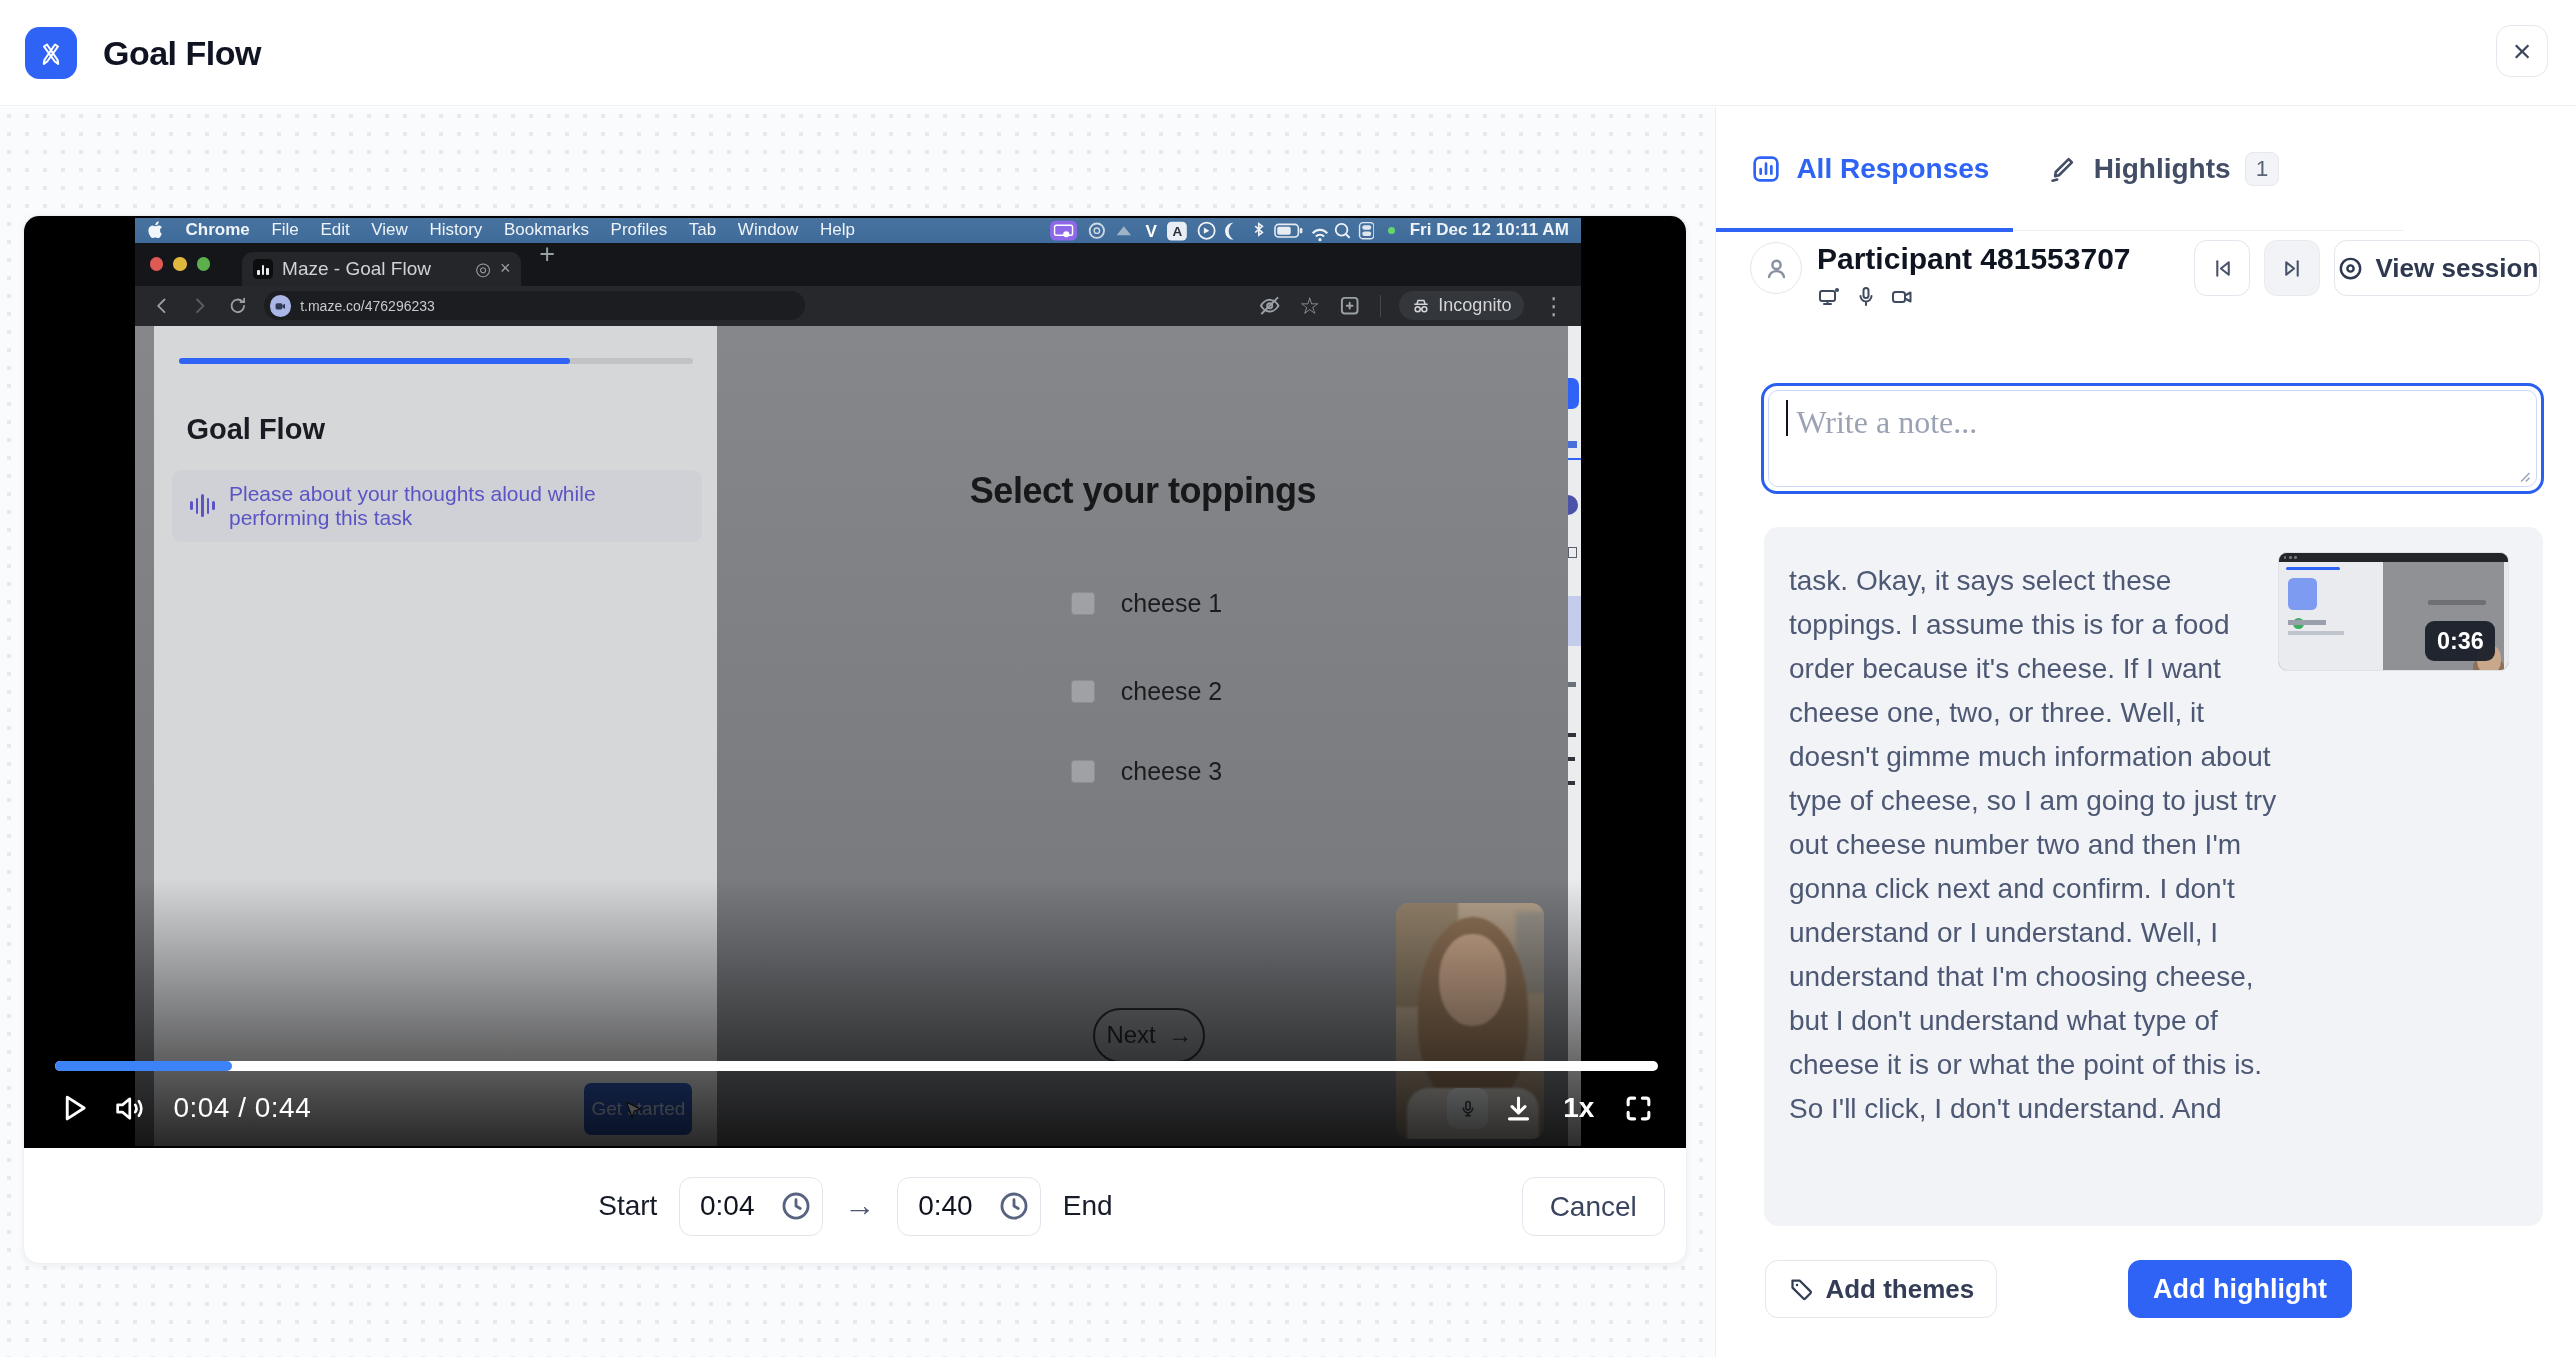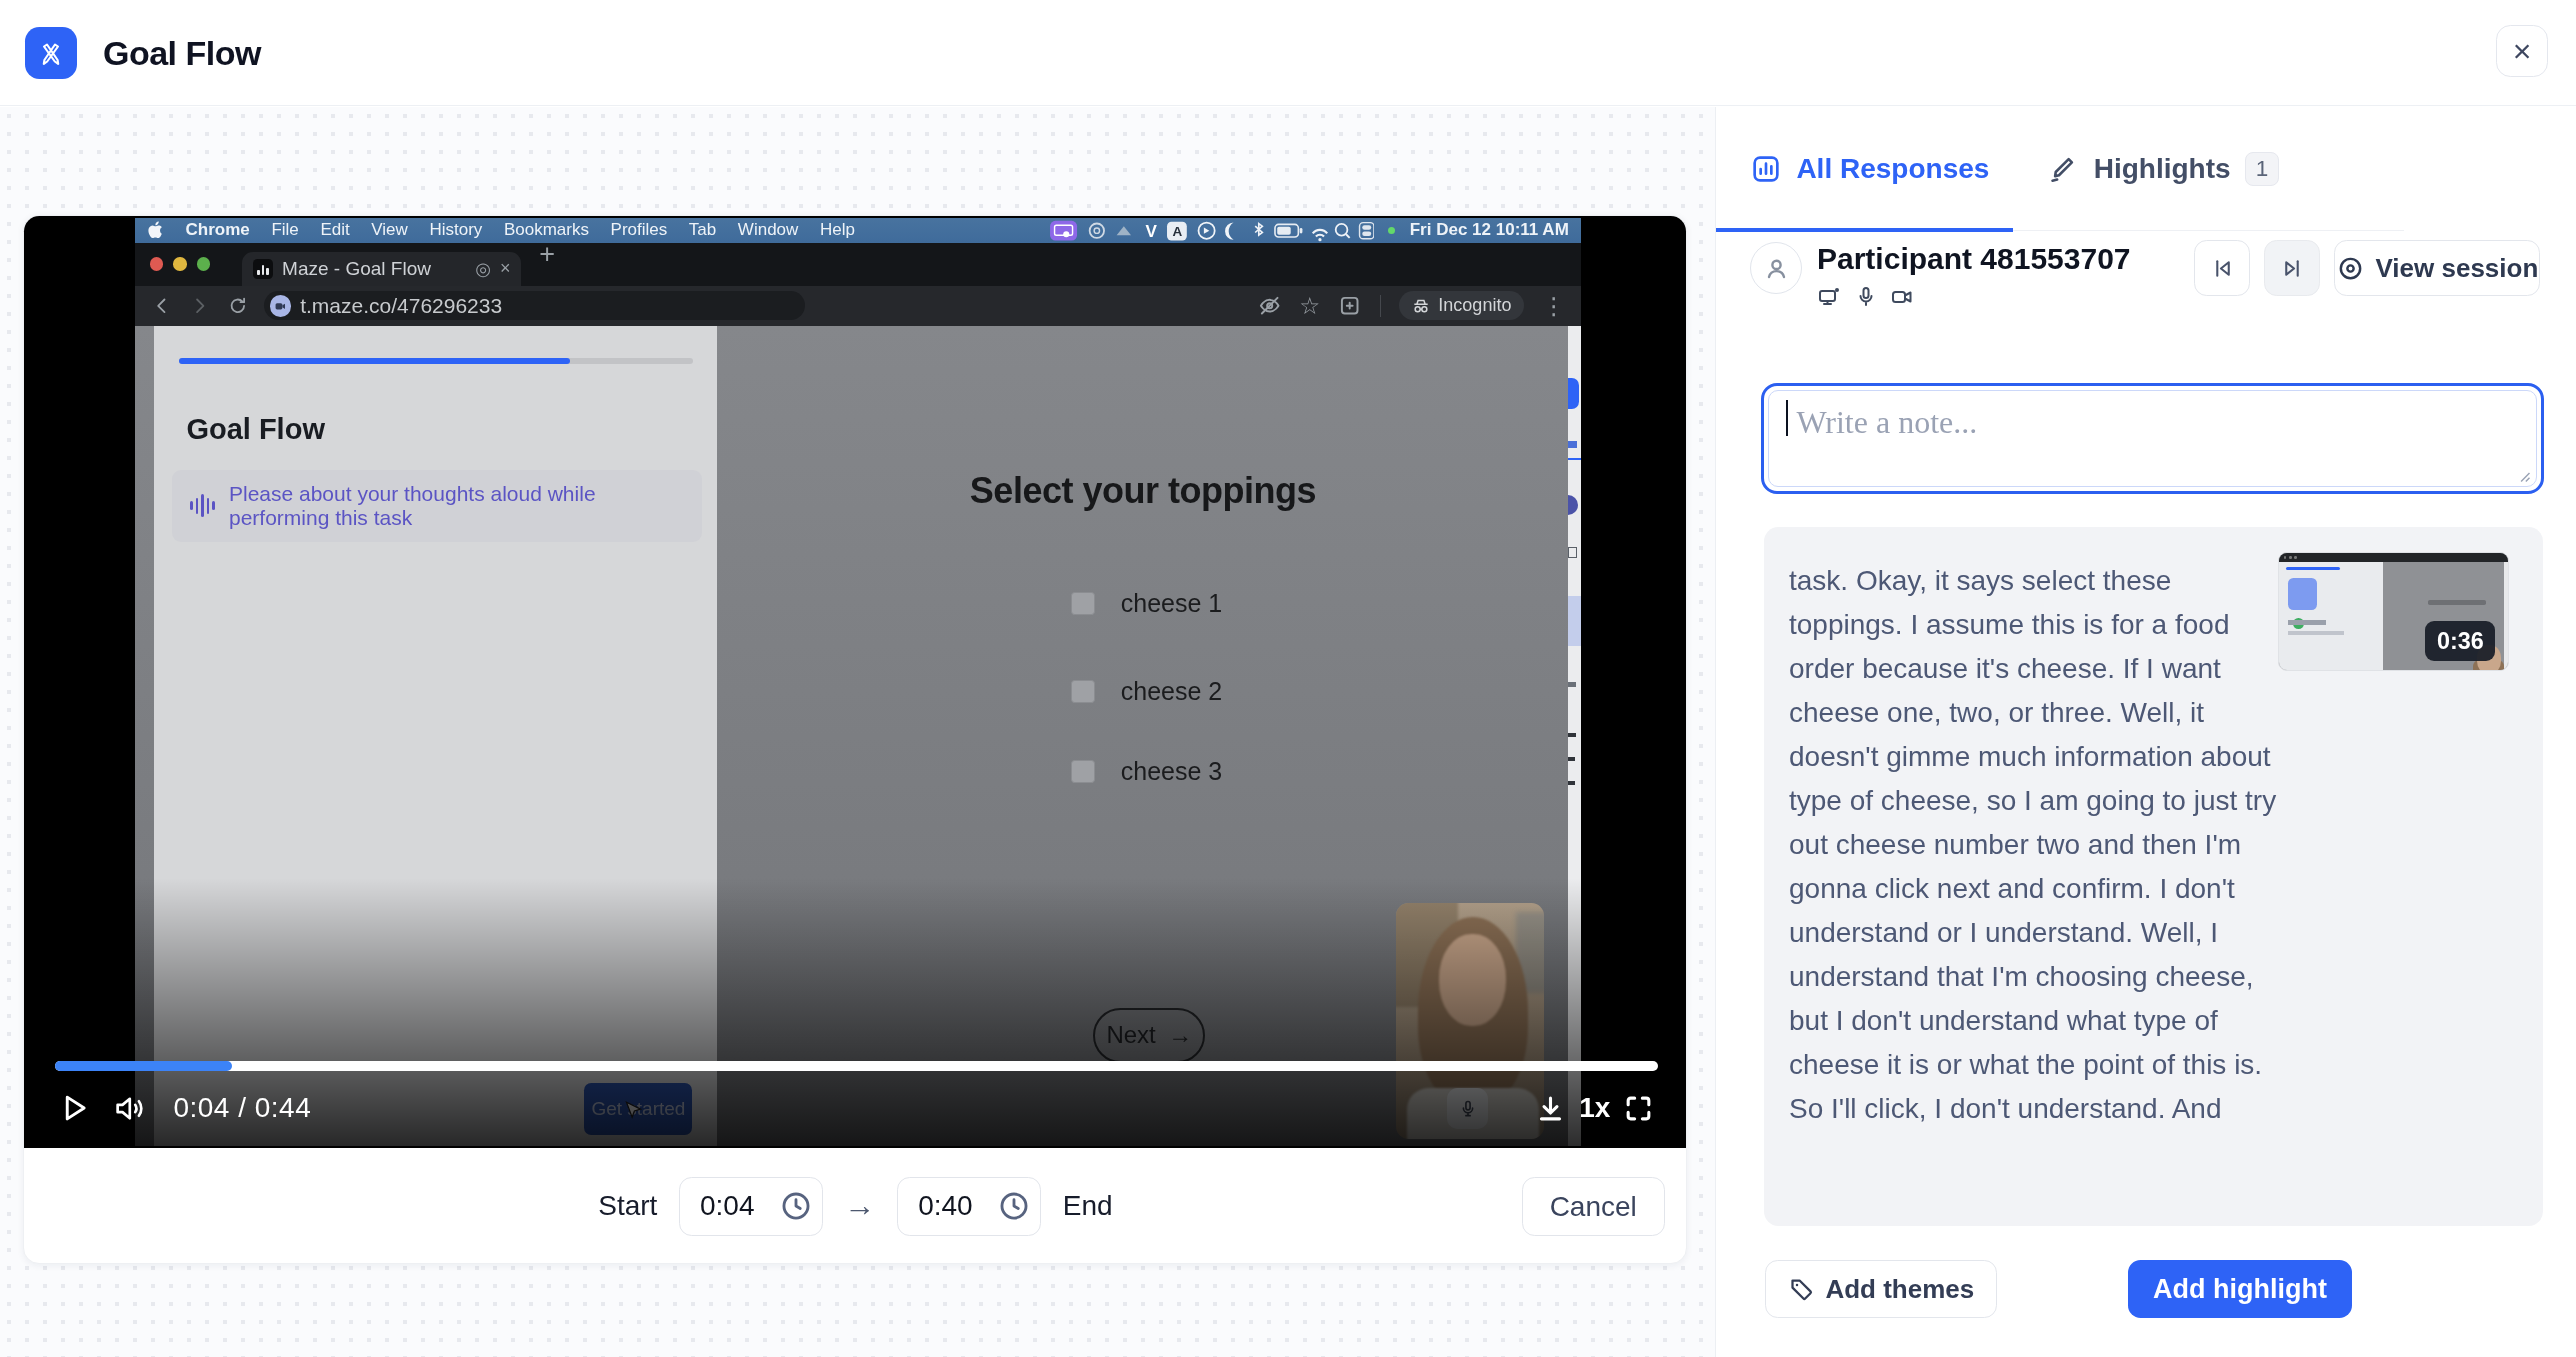--- a/index.html
+++ b/index.html
@@ -34,21 +34,21 @@
   .tab { height:34px; width:279px; margin-left:32px; background:#24262a; border-radius:10.8px 10.8px 0 0; display:flex; align-items:center; padding:0 10.8px; gap:9px; color:#cfd2d6; font-size:19px; }
   .tab-fav { width:20px; height:20px; background:#0c0d0f; border-radius:4.5px; display:flex; align-items:flex-end; justify-content:center; gap:1.8px; padding-bottom:3.6px; }
   .tab-fav i { display:block; width:2.7px; background:#e8eaed; border-radius:0.9px; }
   .tab-title { flex:1; white-space:nowrap; overflow:hidden; }
   .tab-x, .tab-rec { color:#9aa0a6; font-size:18px; }
   .newtab { color:#9aa0a6; font-size:27px; margin:0 0 16px 18px; }
 
   .addrbar { height:40px; background:#26282c; display:flex; align-items:center; padding:0 16px; gap:16px; color:#9aa0a6; }
   .urlpill { height:29px; width:541px; background:#1b1d20; border-radius:14.4px; display:flex; align-items:center; padding:0 5.4px; gap:9px; }
   .url-fav { width:21.6px; height:21.6px; border-radius:50%; background:#a9b6e6; display:flex; align-items:center; justify-content:center; color:#303a55; }
-  .url-text { font-size:21px; color:#c7cacd; }
+  .url-text { font-size:14px; color:#c7cacd; }
   .addr-right { margin-left:auto; display:flex; align-items:center; gap:18px; }
   .incog { height:29px; background:#33363b; border-radius:14.4px; display:flex; align-items:center; gap:7.2px; padding:0 12.6px; color:#d3d5d8; font-size:18px; }
   .divider-v { width:0.9px; height:21.6px; background:#45484d; }
 
   .page { position:absolute; top:108px; left:0; right:0; bottom:0; background:linear-gradient(#85878b,#737579); }
   .mission-panel { position:absolute; left:19px; top:0; width:563px; bottom:0; background:#d6d7d9; }
   .mp-track { position:absolute; left:25px; top:32px; width:514px; height:6.3px; background:#c2c3c6; border-radius:3.6px; }
   .mp-fill { position:absolute; left:0; top:0; height:6.3px; width:76%; background:#2e63f6; border-radius:3.6px; }
   .mp-title { position:absolute; left:32px; top:87px; font-size:29px; font-weight:bold; color:#191c22; }
   .mp-prompt { position:absolute; left:18px; top:144px; width:530px; height:72px; background:#d0d1d6; border-radius:9px; display:flex; align-items:center; padding:0 18px; gap:14.4px; color:#5b54c4; font-size:21px; }
@@ -73,21 +73,21 @@
   .wc-hair { position:absolute; left:21.6px; top:14.4px; width:110px; height:189px; background:#8d7156; border-radius:50% 50% 42% 42%; filter:blur(0.9px); }
   .wc-face { position:absolute; left:43px; top:31px; width:67px; height:92px; background:#cba88c; border-radius:48%; filter:blur(0.9px); }
   .wc-shirt { position:absolute; left:10.8px; bottom:-7.2px; width:132px; height:58px; background:#d9d6cf; border-radius:21.6px 21.6px 0 0; filter:blur(0.9px); }
   .wc-mic { position:absolute; left:51px; top:185px; width:41px; height:41px; background:#eceef0; border-radius:10.8px; display:flex; align-items:center; justify-content:center; color:#434b59; }
 
   .video-grad { position:absolute; left:0; right:0; bottom:0; height:270px; background:linear-gradient(rgba(0,0,0,0), rgba(0,0,0,.82)); z-index:2; }
   .vprogress { position:absolute; left:31px; width:1603px; top:845px; height:10px; background:#fff; border-radius:5.4px; z-index:3; }
   .vp-fill { position:absolute; left:0; top:0; height:10px; width:177px; background:#3c83f7; border-radius:5.4px; }
   .vc-left { position:absolute; left:36px; top:867px; height:50px; display:flex; align-items:center; gap:25px; color:#fff; z-index:3; }
   .vc-time { font-size:28px; font-weight:500; letter-spacing:0.5px;text-align:right; }
-  .vc-right { position:absolute; right:32px; top:867px; height:50px; display:flex; align-items:center; gap:13px; color:#fff; z-index:3; }
+  .vc-right { position:absolute; right:32px; top:867px; height:50px; display:flex; align-items:center; gap:29px; color:#fff; z-index:3; }
   .vc-speed { font-size:28px; font-weight:bold; }
 
   
   .trim-bar { position:absolute; left:0; top:932px; width:1662px; height:116px; display:flex; align-items:center; justify-content:center; gap:21.6px; }
   .trim-label { font-size:28px; color:#171c2b; }
   .time-pill { width:144px; height:59px; border:1.8px solid #e2e5eb; border-radius:12.6px; background:#fff; display:flex; align-items:center; padding:0 9px 0 20px; gap:9px; }
   .time-val { font-size:28px; color:#10141f; flex:1; }
   .clock-ic { color:#57637f; display:flex; }
   .trim-arrow { font-size:31px; color:#4d586f; }
   .cancel-btn { position:absolute; right:21.6px; top:29px; height:59px; padding:0 27px; border:1.8px solid #e2e5eb; border-radius:12.6px; background:#fff; font-size:28px; color:#3a445d; display:flex; align-items:center; }

